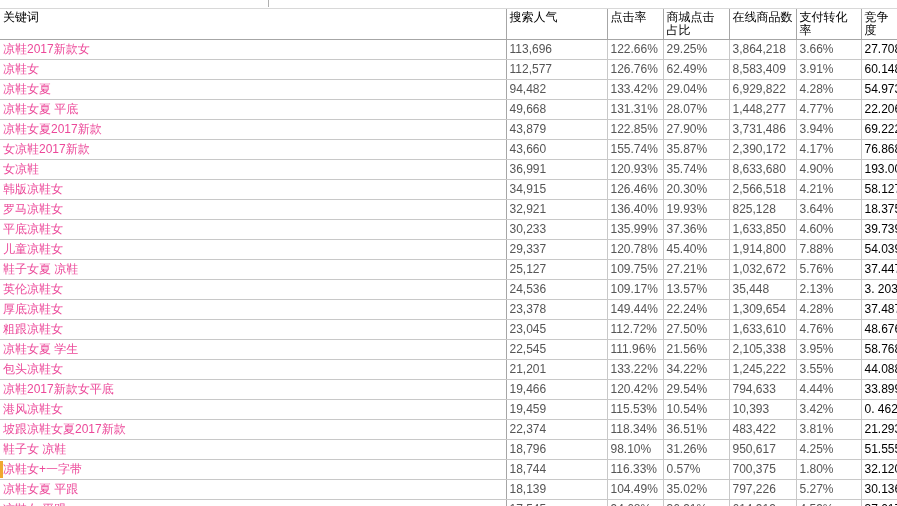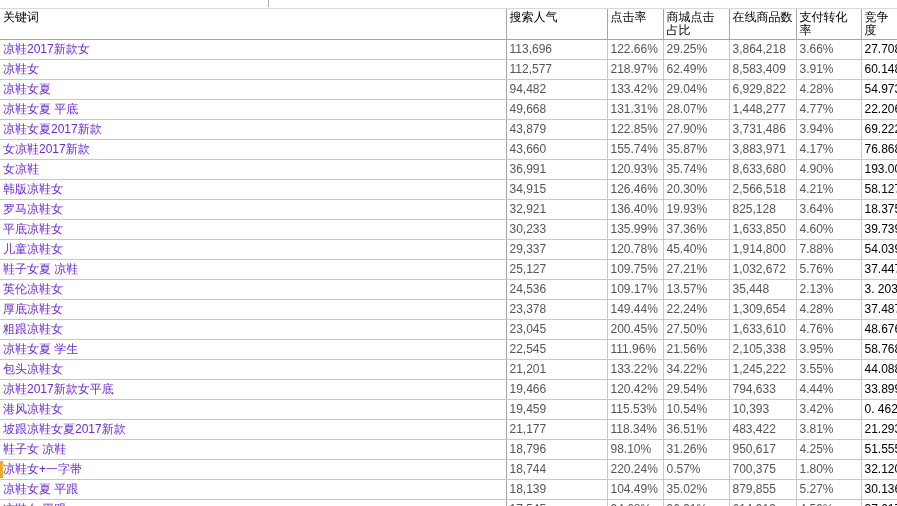--- a/index.html
+++ b/index.html
@@ -36,21 +36,21 @@
     padding:1px 3px 1px 3px;
     border-right:1px solid #c8c8c8;
     border-bottom:1px solid #c8c8c8;
     height:19px;
     line-height:17px;
     box-sizing:border-box;
     white-space:nowrap;
     overflow:hidden;
     vertical-align:middle;
   }
-  tbody td.kw{color:#6d28d9;border-right:1px solid #a6a6a6;}
+  tbody td.kw{color:#ec4899;border-right:1px solid #a6a6a6;}
   tbody td.num{color:#555555;}
   tbody td.comp{color:#000000;border-right:none;}
   tbody tr:last-child td{border-bottom:1px solid #c8c8c8;}
   
   #ruler{
     position:absolute;top:0;left:0;width:897px;height:8px;
     background:#ffffff;border-bottom:1px solid #d8d8d8;
   }
   #ruler .tick{position:absolute;top:0;width:1px;height:7px;background:#b0b0b0;}
   #tablewrap{position:absolute;top:9px;left:0;width:897px;}
@@ -111,21 +111,21 @@
             <td class="num">113,696</td>
             <td class="num">122.66%</td>
             <td class="num">29.25%</td>
             <td class="num">3,864,218</td>
             <td class="num">3.66%</td>
             <td class="comp">27.70853</td>
           </tr>
           <tr>
             <td class="kw">凉鞋女</td>
             <td class="num">112,577</td>
-            <td class="num">218.97%</td>
+            <td class="num">126.76%</td>
             <td class="num">62.49%</td>
             <td class="num">8,583,409</td>
             <td class="num">3.91%</td>
             <td class="comp">60.14893</td>
           </tr>
           <tr>
             <td class="kw">凉鞋女夏</td>
             <td class="num">94,482</td>
             <td class="num">133.42%</td>
             <td class="num">29.04%</td>
@@ -149,21 +149,21 @@
             <td class="num">27.90%</td>
             <td class="num">3,731,486</td>
             <td class="num">3.94%</td>
             <td class="comp">69.22292</td>
           </tr>
           <tr>
             <td class="kw">女凉鞋2017新款</td>
             <td class="num">43,660</td>
             <td class="num">155.74%</td>
             <td class="num">35.87%</td>
-            <td class="num">3,883,971</td>
+            <td class="num">2,390,172</td>
             <td class="num">4.17%</td>
             <td class="comp">76.86813</td>
           </tr>
           <tr>
             <td class="kw">女凉鞋</td>
             <td class="num">36,991</td>
             <td class="num">120.93%</td>
             <td class="num">35.74%</td>
             <td class="num">8,633,680</td>
             <td class="num">4.90%</td>
@@ -228,21 +228,21 @@
             <td class="num">23,378</td>
             <td class="num">149.44%</td>
             <td class="num">22.24%</td>
             <td class="num">1,309,654</td>
             <td class="num">4.28%</td>
             <td class="comp">37.48714</td>
           </tr>
           <tr>
             <td class="kw">粗跟凉鞋女</td>
             <td class="num">23,045</td>
-            <td class="num">200.45%</td>
+            <td class="num">112.72%</td>
             <td class="num">27.50%</td>
             <td class="num">1,633,610</td>
             <td class="num">4.76%</td>
             <td class="comp">48.67667</td>
           </tr>
           <tr>
             <td class="kw">凉鞋女夏  学生</td>
             <td class="num">22,545</td>
             <td class="num">111.96%</td>
             <td class="num">21.56%</td>
@@ -272,51 +272,51 @@
             <td class="kw">港风凉鞋女</td>
             <td class="num">19,459</td>
             <td class="num">115.53%</td>
             <td class="num">10.54%</td>
             <td class="num">10,393</td>
             <td class="num">3.42%</td>
             <td class="comp">0. 462302</td>
           </tr>
           <tr>
             <td class="kw">坡跟凉鞋女夏2017新款</td>
-            <td class="num">21,177</td>
+            <td class="num">22,374</td>
             <td class="num">118.34%</td>
             <td class="num">36.51%</td>
             <td class="num">483,422</td>
             <td class="num">3.81%</td>
             <td class="comp">21.29392</td>
           </tr>
           <tr>
             <td class="kw">鞋子女  凉鞋</td>
             <td class="num">18,796</td>
             <td class="num">98.10%</td>
             <td class="num">31.26%</td>
             <td class="num">950,617</td>
             <td class="num">4.25%</td>
             <td class="comp">51.55504</td>
           </tr>
           <tr>
             <td class="kw">凉鞋女+一字带</td>
             <td class="num">18,744</td>
-            <td class="num">220.24%</td>
+            <td class="num">116.33%</td>
             <td class="num">0.57%</td>
             <td class="num">700,375</td>
             <td class="num">1.80%</td>
             <td class="comp">32.12008</td>
           </tr>
           <tr>
             <td class="kw">凉鞋女夏  平跟</td>
             <td class="num">18,139</td>
             <td class="num">104.49%</td>
             <td class="num">35.02%</td>
-            <td class="num">879,855</td>
+            <td class="num">797,226</td>
             <td class="num">5.27%</td>
             <td class="comp">30.13653</td>
           </tr>
           <tr>
             <td class="kw">凉鞋女  平跟</td>
             <td class="num">17,545</td>
             <td class="num">94.68%</td>
             <td class="num">36.91%</td>
             <td class="num">614,919</td>
             <td class="num">4.59%</td>

